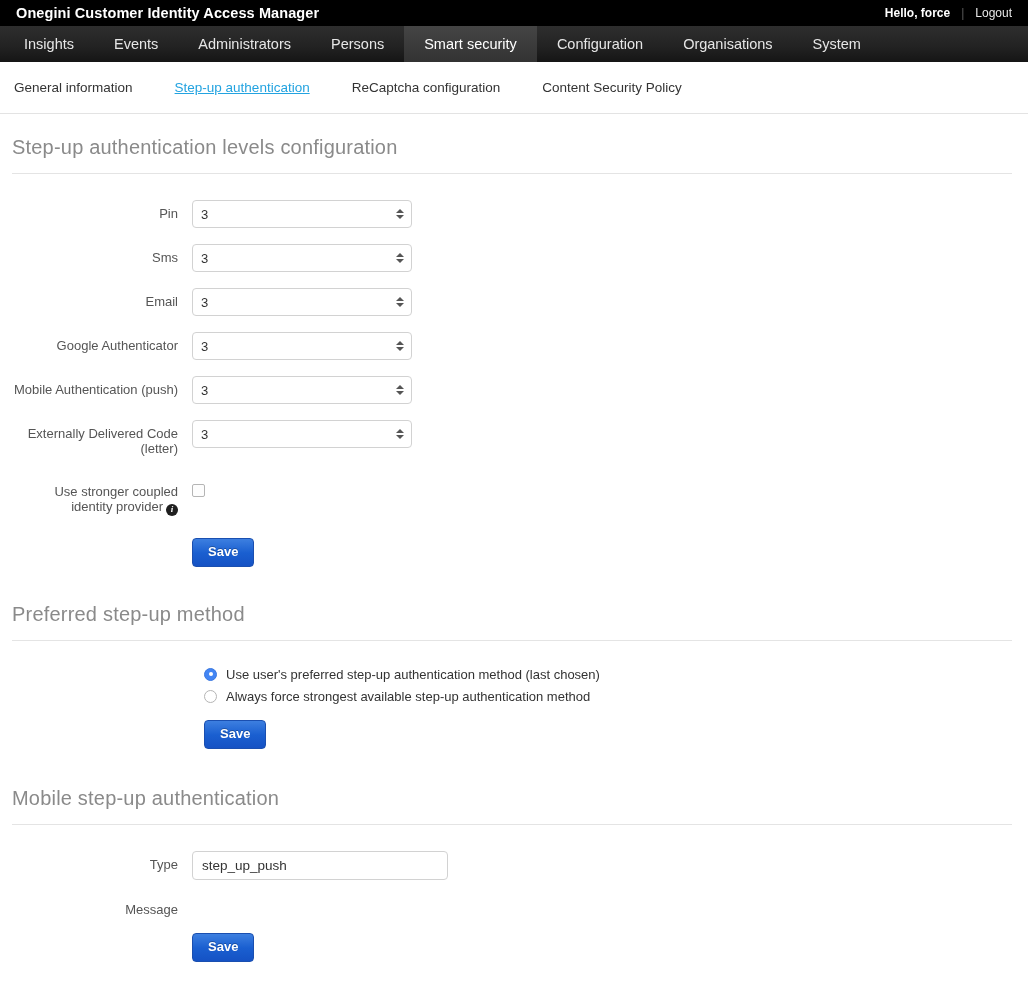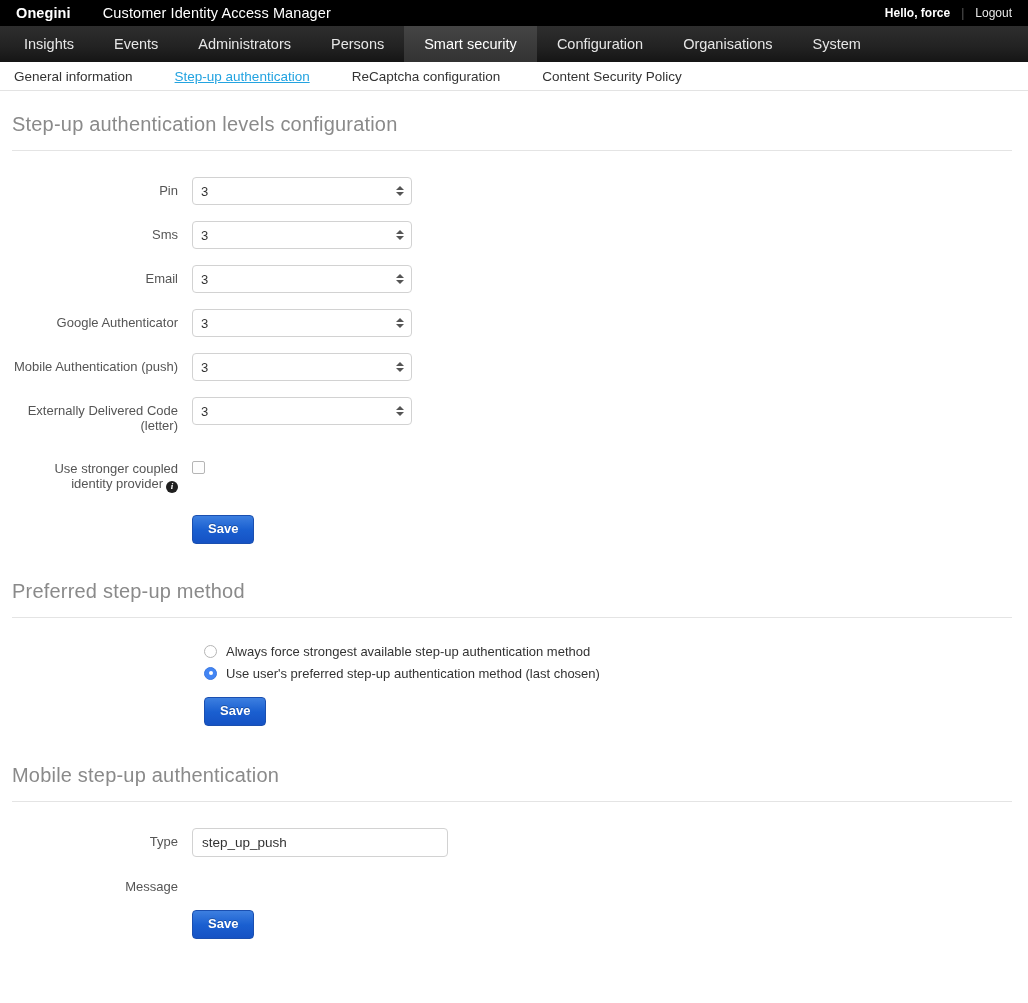--- a/index.html
+++ b/index.html
@@ -21,21 +21,21 @@
     align-items: center;
     padding: 0 16px;
     position: relative;
   }
   .brand {
     font-size: 14.5px;
     color: #ffffff;
     letter-spacing: 0.1px;
   }
   .brand b { font-weight: bold; }
-  .brand span.light { font-weight: normal; margin-left: 28px; }
+  .brand span.light { font-weight: bold; }
   .topbar-right {
     position: absolute;
     right: 16px; top: 0; height: 26px;
     display: flex; align-items: center;
     color: #ffffff;
     font-size: 12px;
   }
   .topbar-right .hello { font-weight: bold; }
   .topbar-right .sep {
     color: #5a5a5a;
@@ -60,21 +60,21 @@
     cursor: pointer;
     white-space: nowrap;
   }
   .mainnav .navitem.active {
     background: linear-gradient(to bottom, #454545 0%, #3a3a3a 60%, #333333 100%);
     color: #ffffff;
   }
 
   
   .subnav {
-    height: 29px;
+    height: 52px;
     background: #ffffff;
     border-bottom: 1px solid #e3e3e3;
     display: flex;
     align-items: center;
     padding-left: 14px;
   }
   .subnav .subitem {
     font-size: 13.5px;
     color: #333333;
     margin-right: 42px;
@@ -383,27 +383,27 @@
   </div>
 
   <div class="section" style="margin-top:36px;">
     <h2 class="section-title">Preferred step-up method</h2>
     <div class="section-rule"></div>
 
     <div class="form">
       <div class="indent-192">
 
         <div class="radio-row">
+          <span class="radio checked"></span>
+          <span class="radio-label">Use user's preferred step-up authentication method (last chosen)</span>
+        </div>
+
+        <div class="radio-row">
           <span class="radio"></span>
           <span class="radio-label">Always force strongest available step-up authentication method</span>
-        </div>
-
-        <div class="radio-row">
-          <span class="radio checked"></span>
-          <span class="radio-label">Use user's preferred step-up authentication method (last chosen)</span>
         </div>
 
         <div style="margin-top:16px;">
           <span class="btn-save">Save</span>
         </div>
       </div>
     </div>
   </div>
 
   <div class="section" style="margin-top:38px;">

